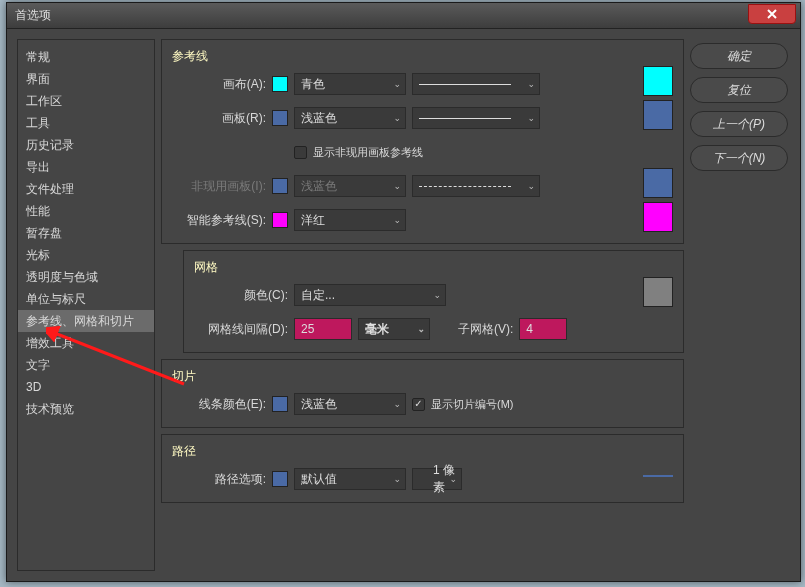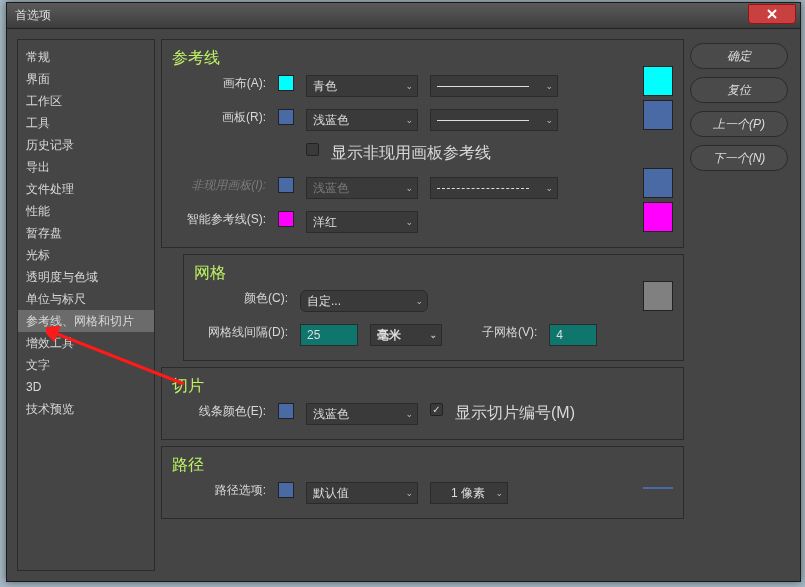--- a/index.html
+++ b/index.html
@@ -68,40 +68,40 @@
   flex-direction: column;
   gap: 6px;
 }
 
 fieldset.group {
   border: 1px solid #2b2b2b;
   padding: 8px 10px 10px 10px;
   position: relative;
 }
 fieldset.group > .legend {
-  font-size: 16px;
-  color: #bef264;
+  font-size: 12px;
+  color: #fef9c3;
   margin-bottom: 6px;
 }
 
 .row {
   display: flex;
-  align-items: flex-start;
-  gap: 12px;
+  align-items: center;
+  gap: 6px;
   min-height: 26px;
   margin-bottom: 8px;
 }
 .row:last-child { margin-bottom: 0; }
 
 .label {
   font-size: 12px;
   color: #d8d8d8;
   text-align: right;
 }
-.label.disabled { color: #7a7a7a; font-style: italic; }
+.label.disabled { color: #7a7a7a; }
 .label.w1 { width: 94px; }
 
 .swatch-mini {
   width: 16px; height: 16px;
   border: 1px solid #222;
   flex-shrink: 0;
 }
 .dropdown {
   height: 22px;
   background: #3a3a3a;
@@ -112,36 +112,36 @@
   align-items: center;
   padding: 0 6px;
   position: relative;
   cursor: pointer;
 }
 .dropdown .chev {
   position: absolute; right: 4px; top: 50%; transform: translateY(-50%);
   font-size: 9px; color: #bbb;
 }
 .dropdown.w1 { width: 112px; }
-.dropdown.w2 { width: 128px; border-radius: 6px; }
+.dropdown.w2 { width: 152px; }
 .dropdown.wstyle { width: 128px; }
 .dropdown.wunit { width: 72px; font-weight: bold; }
-.dropdown.wpx { width: 78px; padding-left: 20px; }
+.dropdown.wpx { width: 50px; padding-left: 20px; }
 
 .dropdown .line-solid {
   display: block; width: 92px; height: 1px; background: #ddd;
 }
 .dropdown .line-dash {
   display: block; width: 92px; height: 0;
   border-top: 1px dashed #ddd;
 }
 
 .textfield {
   height: 22px;
-  background: #0f766e;
+  background: #be185d;
   border: 1px solid #2b2b2b;
   color: #ddd;
   font-size: 12px;
   padding: 0 6px;
   width: 58px;
 }
 
 .swatch-big {
   position: absolute;
   right: 10px;
@@ -160,21 +160,21 @@
   justify-content: center;
   cursor: pointer;
   flex-shrink: 0;
 }
 .checkbox.checked::after {
   content: "✓";
   color: #ddd;
   font-size: 10px;
   line-height: 1;
 }
-.check-label { font-size: 16px; color: #d8d8d8; cursor: pointer; }
+.check-label { font-size: 11px; color: #d8d8d8; cursor: pointer; }
 
 .right-col {
   width: 98px;
   display: flex;
   flex-direction: column;
   gap: 8px;
   padding-top: 4px;
 }
 .btn {
   height: 26px;

